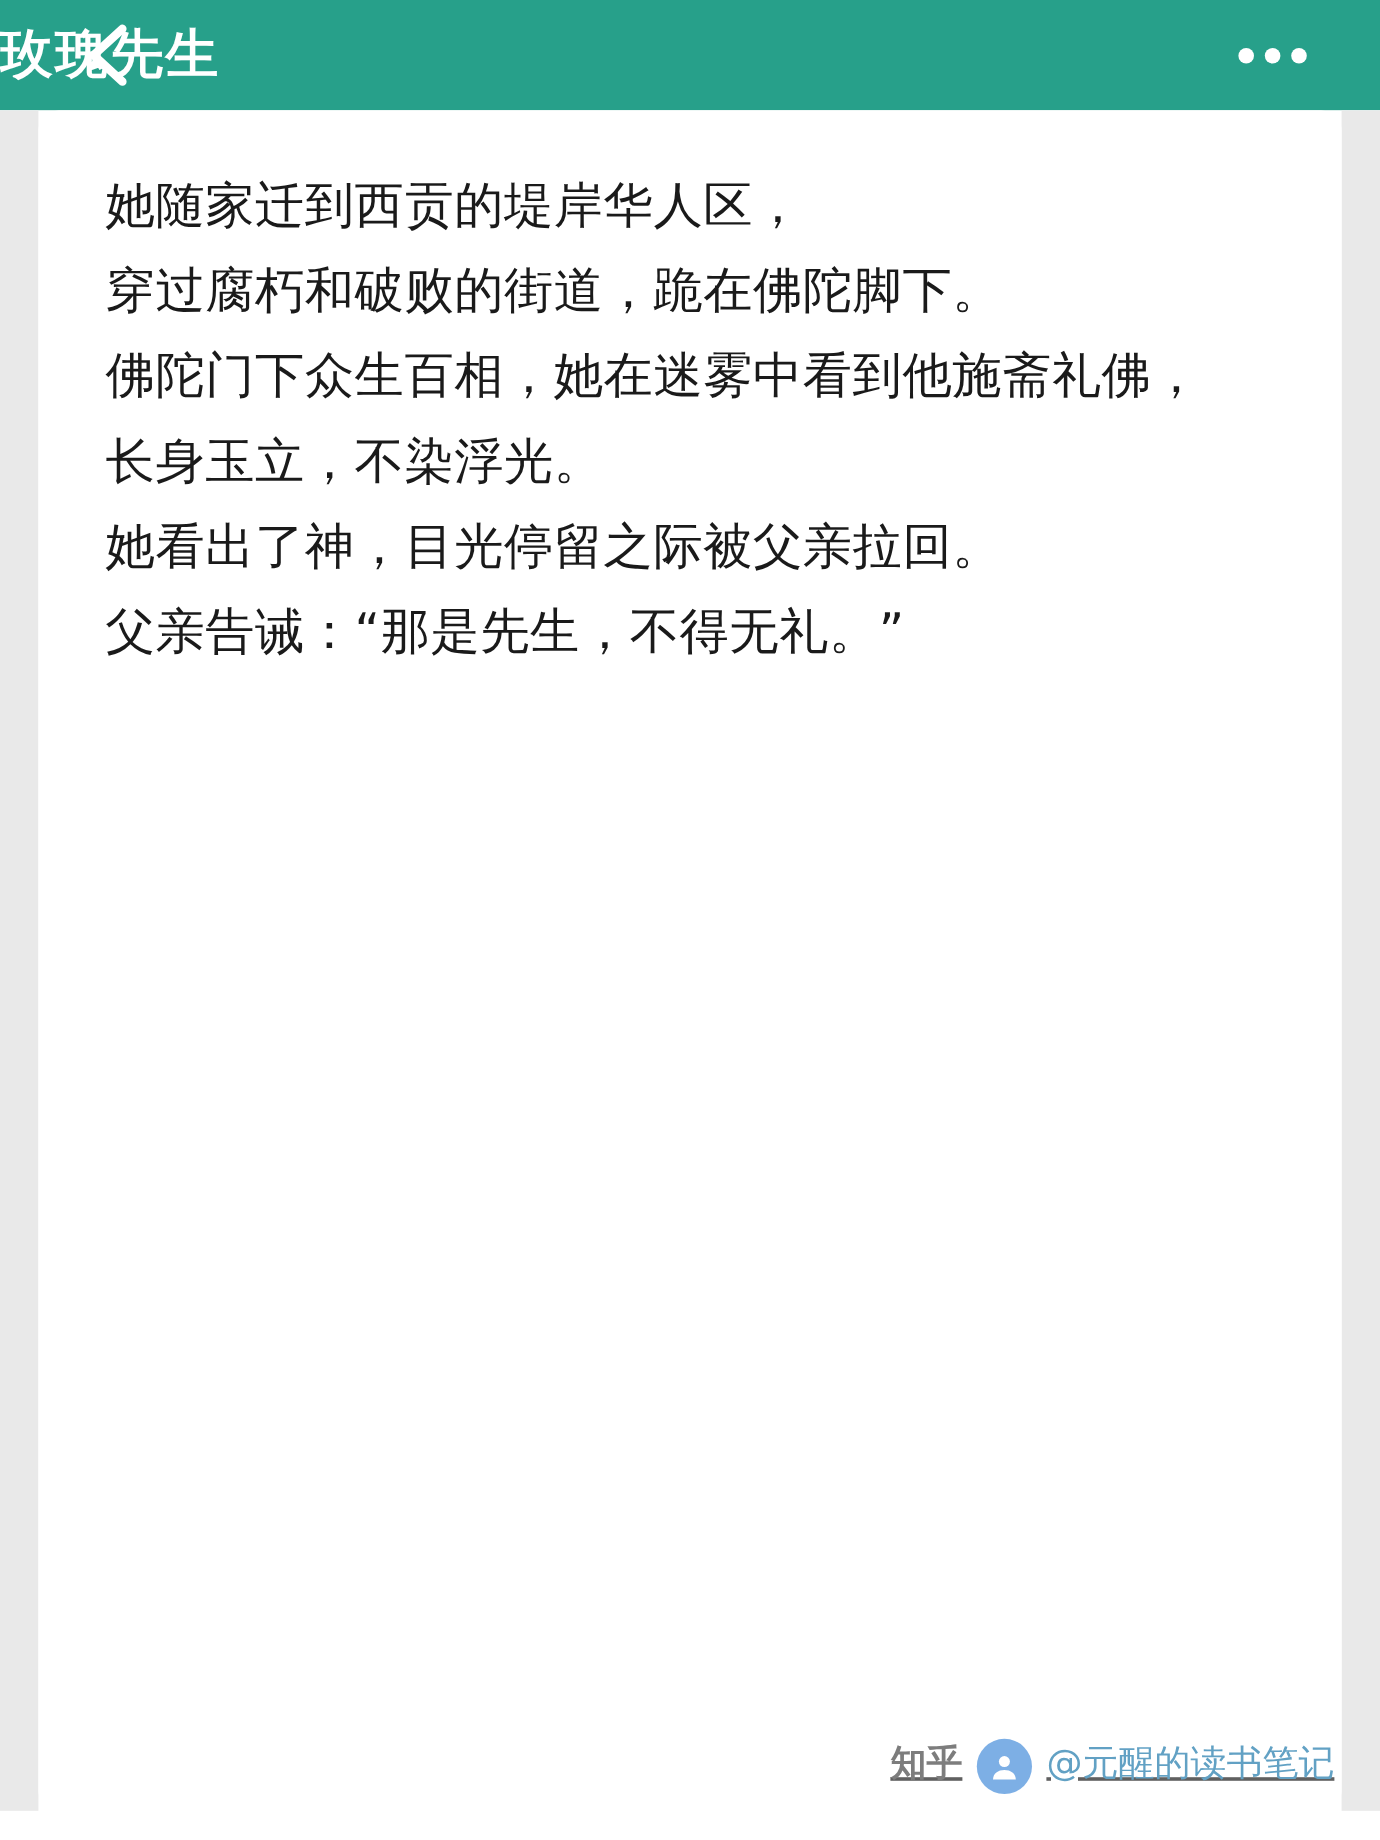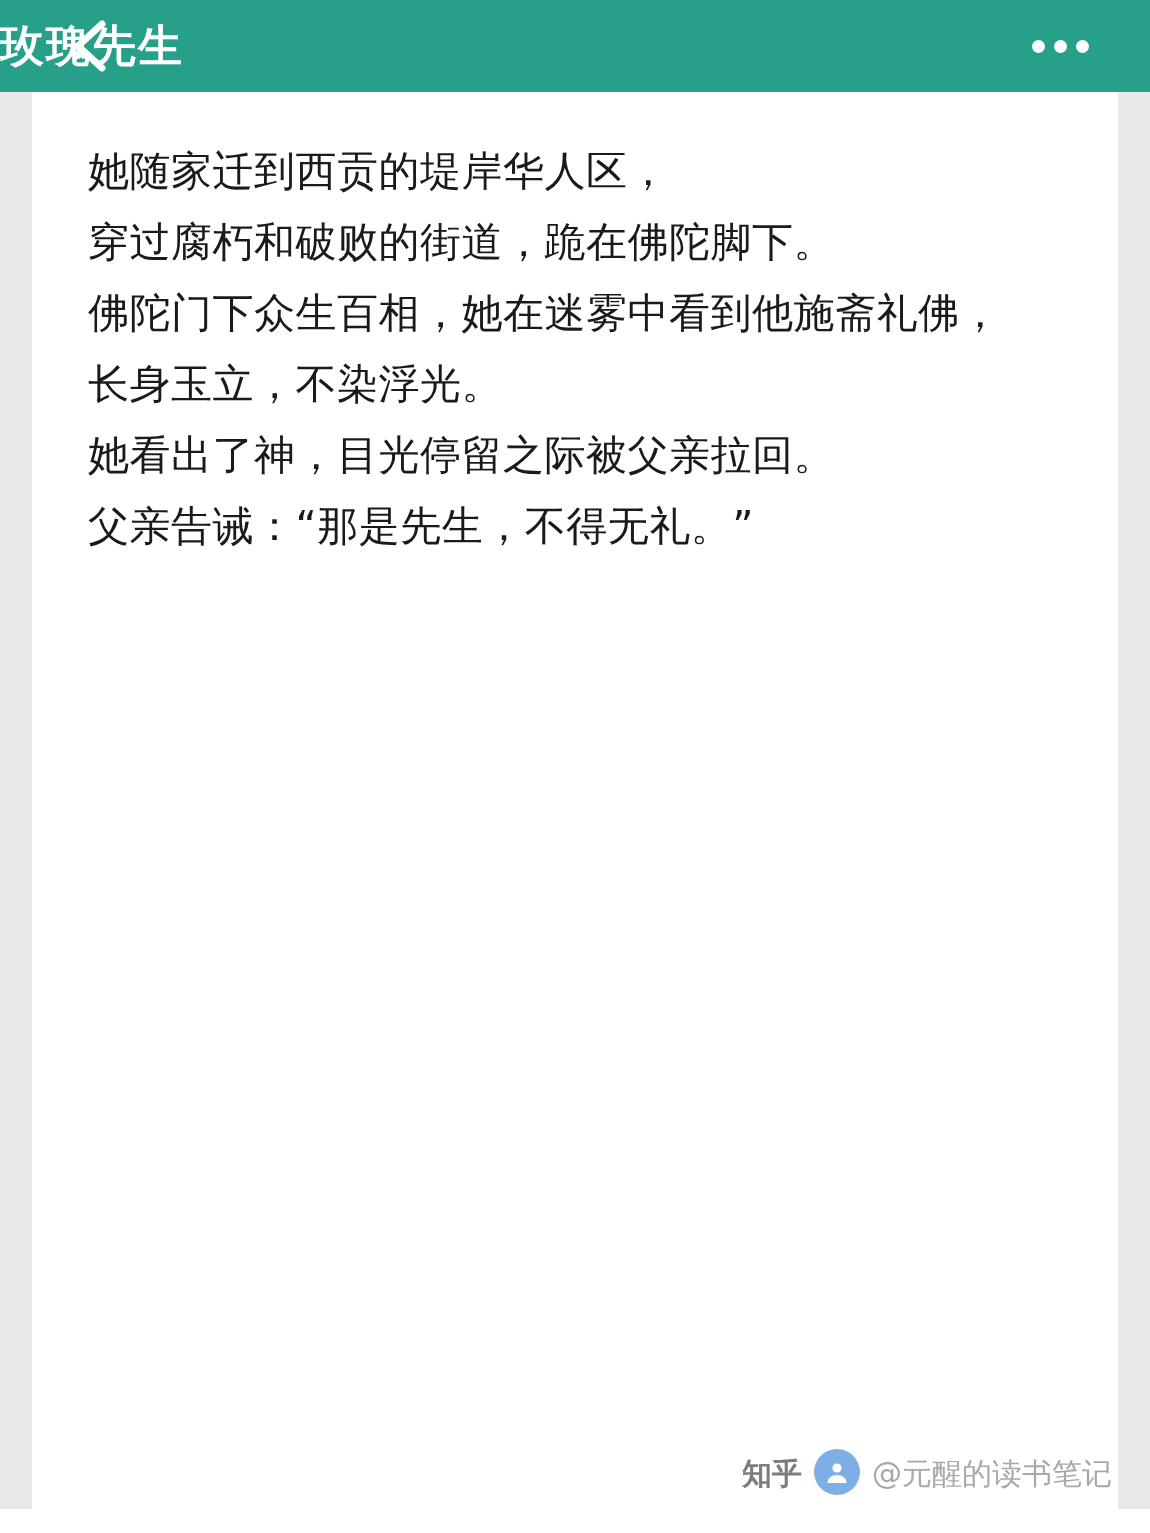--- a/index.html
+++ b/index.html
@@ -107,45 +107,46 @@
   .para + .para {
     margin-top: 70px;
   }
 
   
   .watermark {
     position: absolute;
     right: 38px;
     bottom: 14px;
     display: flex;
-    align-items: flex-end;
+    align-items: flex-start;
     gap: 12px;
     opacity: 0.62;
     pointer-events: none;
+    text-decoration: underline;
   }
   .wm-logo {
     font-size: 30px;
     color: #2e2e2e;
     font-weight: bold;
     font-family: "DejaVu Sans", "Liberation Sans", sans-serif;
   }
   .wm-avatar {
     width: 46px;
     height: 46px;
     border-radius: 50%;
     background: #2f7fd6;
     display: flex;
     align-items: center;
     justify-content: center;
     color: #fff;
     font-size: 22px;
   }
   .wm-text {
     font-size: 30px;
-    color: #737373;
+    color: #0369a1;
     font-family: "DejaVu Sans", "Liberation Sans", sans-serif;
   }
 </style>
 </head>
 <body>
 
 <div class="app-header">
   <div class="back-btn">
     <span>
       <svg width="46" height="58" viewBox="0 0 46 58" aria-hidden="true">

